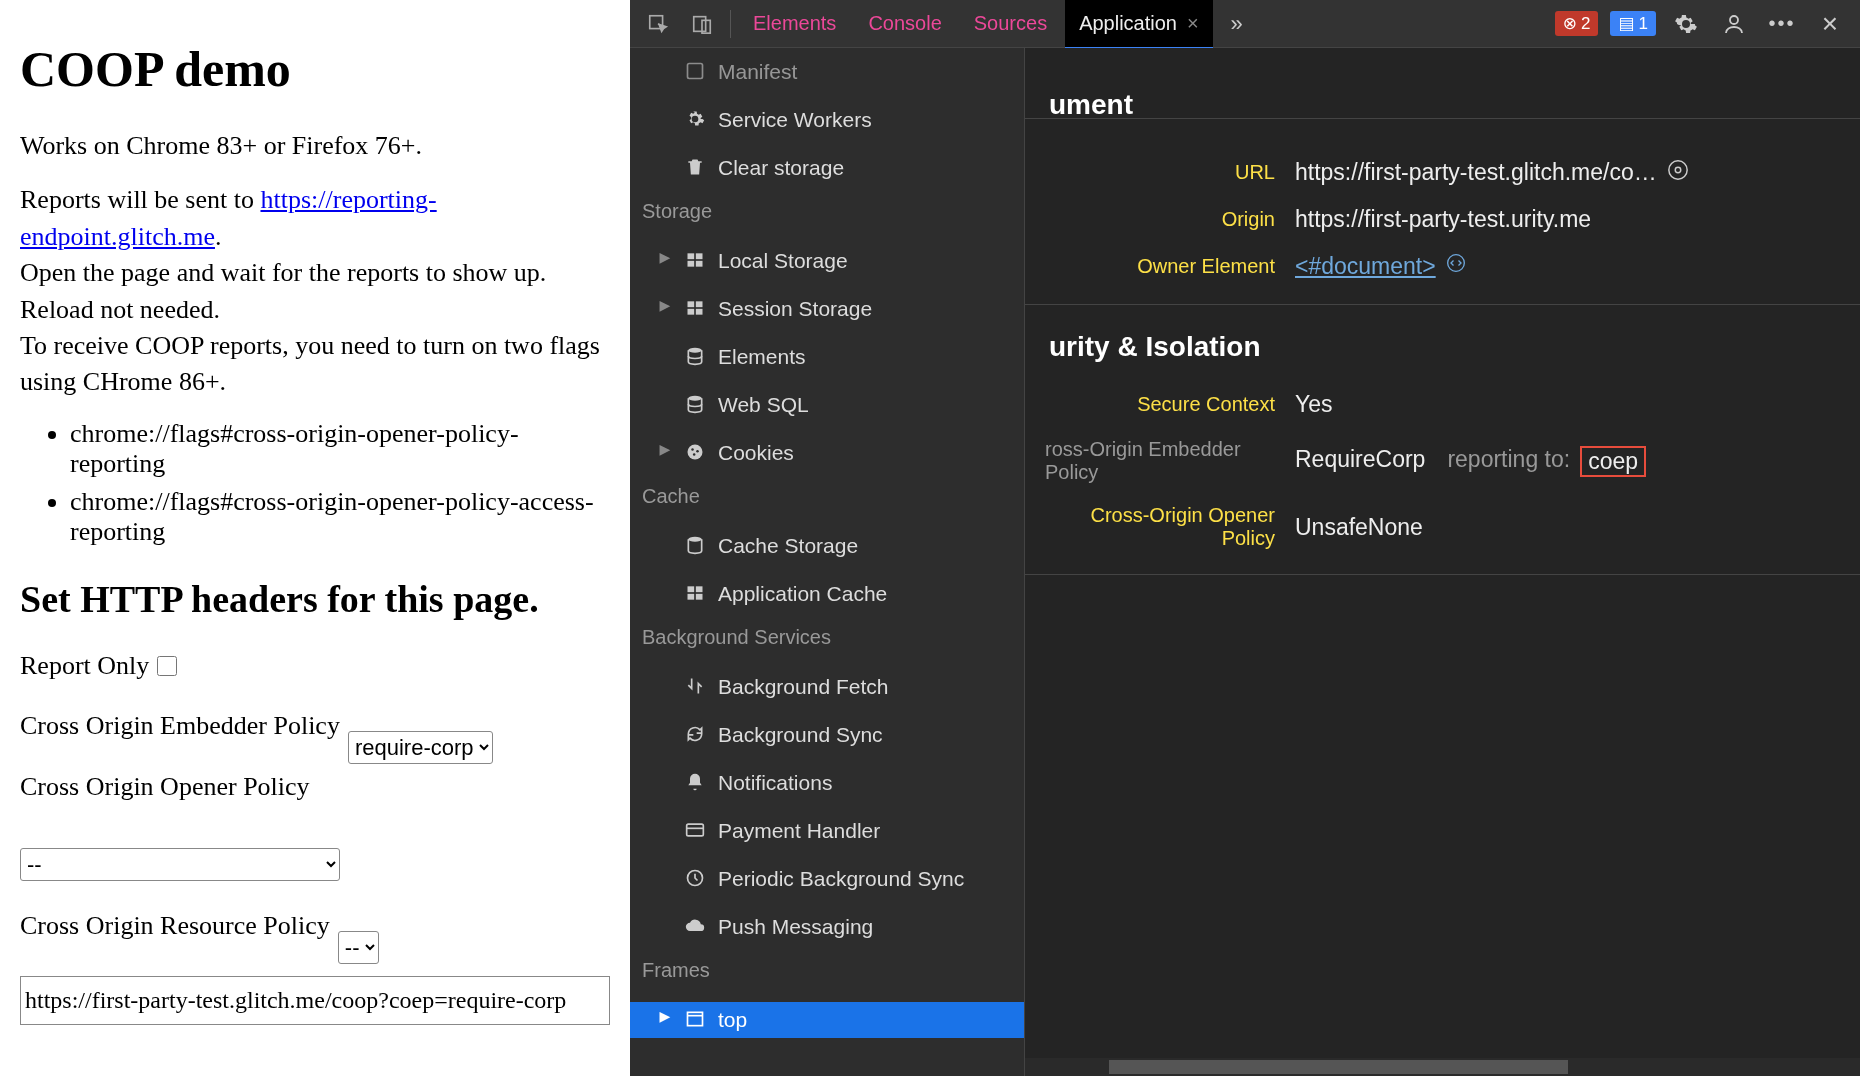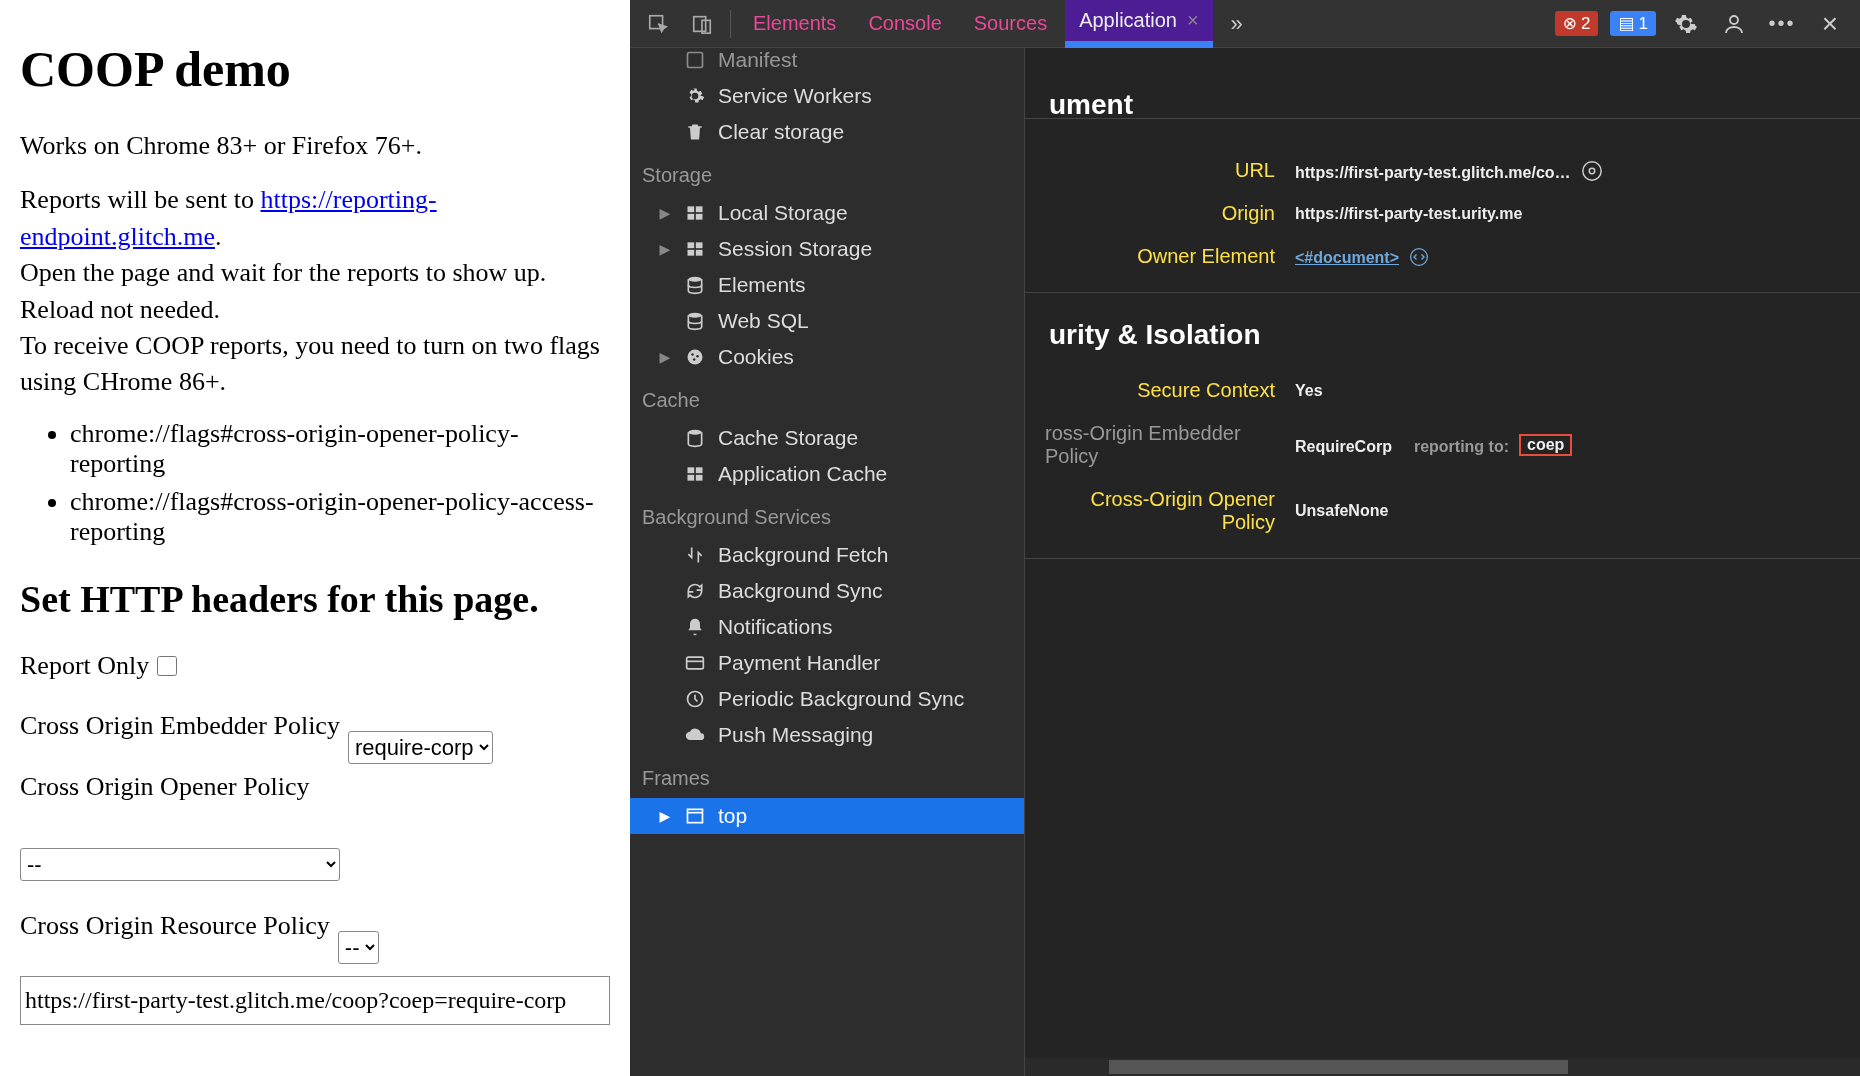--- a/index.html
+++ b/index.html
@@ -18,47 +18,47 @@
 .page input[type="checkbox"] { width: 20px; height: 20px; }
 .page input[type="text"] { font-size: 24px; font-family: "Times New Roman"; padding: 10px 4px; border: 1px solid #888; width: 600px; margin-top: 4px; }
 
 
 .devtools { flex: 1; background: #242424; color: #ccc; display: flex; flex-direction: column; font-family: -apple-system, "Segoe UI", Arial, sans-serif; font-size: 20px; }
 
 
 .dt-tabs { background: #333333; display: flex; align-items: center; height: 48px; border-bottom: 1px solid #444; padding: 0 8px; gap: 4px; }
 .dt-tabs .tool-icon { width: 28px; height: 28px; display: flex; align-items: center; justify-content: center; color: #aaa; margin: 0 6px; }
 .dt-tabs .tab { padding: 0 14px; height: 48px; display: flex; align-items: center; color: #ec4899; cursor: pointer; font-size: 20px; }
-.dt-tabs .tab.active { background: #4c1d95; color: #eee; border-bottom: 7px solid #3b82f6; }
+.dt-tabs .tab.active { background: #000000; color: #eee; border-bottom: 1px solid #3b82f6; }
 .dt-tabs .tab .close { margin-left: 10px; color: #888; }
 .dt-tabs .spacer { flex: 1; }
 .dt-tabs .badge { display: inline-flex; align-items: center; gap: 4px; padding: 2px 8px; border-radius: 3px; margin: 0 4px; font-size: 17px; color: #fff; }
 .dt-tabs .badge.err { background: #c0392b; }
 .dt-tabs .badge.msg { background: #3b82f6; }
 .dt-tabs .right-icon { width: 32px; height: 32px; display: flex; align-items: center; justify-content: center; color: #ccc; margin: 0 6px; }
 
 
 .dt-body { flex: 1; display: flex; overflow: hidden; }
 .sidebar { width: 395px; background: #2d2d2d; border-right: 1px solid #444; overflow-y: auto; position: relative; }
 .sidebar::-webkit-scrollbar{width:12px}.sidebar::-webkit-scrollbar-thumb{background:#555}
 .sb-group-title { color: #999; font-size: 20px; padding: 14px 12px 8px; }
-.sb-item { display: flex; align-items: center; padding: 6px 12px 6px 28px; gap: 12px; color: #ddd; font-size: 21px; cursor: pointer; }
+.sb-item { display: flex; align-items: flex-start; padding: 6px 12px 6px 28px; gap: 12px; color: #ddd; font-size: 21px; cursor: pointer; margin-top: 12px; }
 .sb-item .caret { width: 14px; text-align: center; color: #888; font-size: 14px; }
 .sb-item .no-caret { width: 14px; }
 .sb-item .ico { width: 22px; height: 22px; display: flex; align-items: center; justify-content: center; color: #ccc; }
 .sb-item.selected { background: #1a73e8; color: #fff; }
 .sb-item.selected .ico, .sb-item.selected .caret { color: #fff; }
 
 
 .main { flex: 1; background: #242424; overflow-y: auto; position: relative; }
 .section-head { font-weight: bold; color: #fff; font-size: 28px; padding: 18px 0 18px 0; }
 .kv-block { border-top: 1px solid #444; border-bottom: 1px solid #444; padding: 14px 20px; }
 .kv-row { display: flex; align-items: center; padding: 10px 0; gap: 20px; }
 .kv-label { width: 395px; text-align: right; color: #fde047; font-size: 20px; }
-.kv-value { flex: 1; color: #eee; font-size: 16px; display: flex; align-items: flex-end; gap: 10px; font-weight: bold; }
+.kv-value { flex: 1; color: #eee; font-size: 23px; display: flex; align-items: flex-start; gap: 10px; }
 .kv-value.link { color: #6fa8dc; text-decoration: underline; }
 .highlight-box { border: 2px solid #e74c3c; padding: 0 6px; color: #eee; }
 .hscroll { position: absolute; bottom: 0; left: 0; right: 0; height: 18px; background: #222; display: flex; }
 .hscroll .track { flex: 1; background: #2a2a2a; position: relative; }
 .hscroll .thumb { position: absolute; left: 10%; width: 55%; top: 2px; bottom: 2px; background: #555; }
 
 svg { display: block; }
 </style>
 </head>
 <body>

